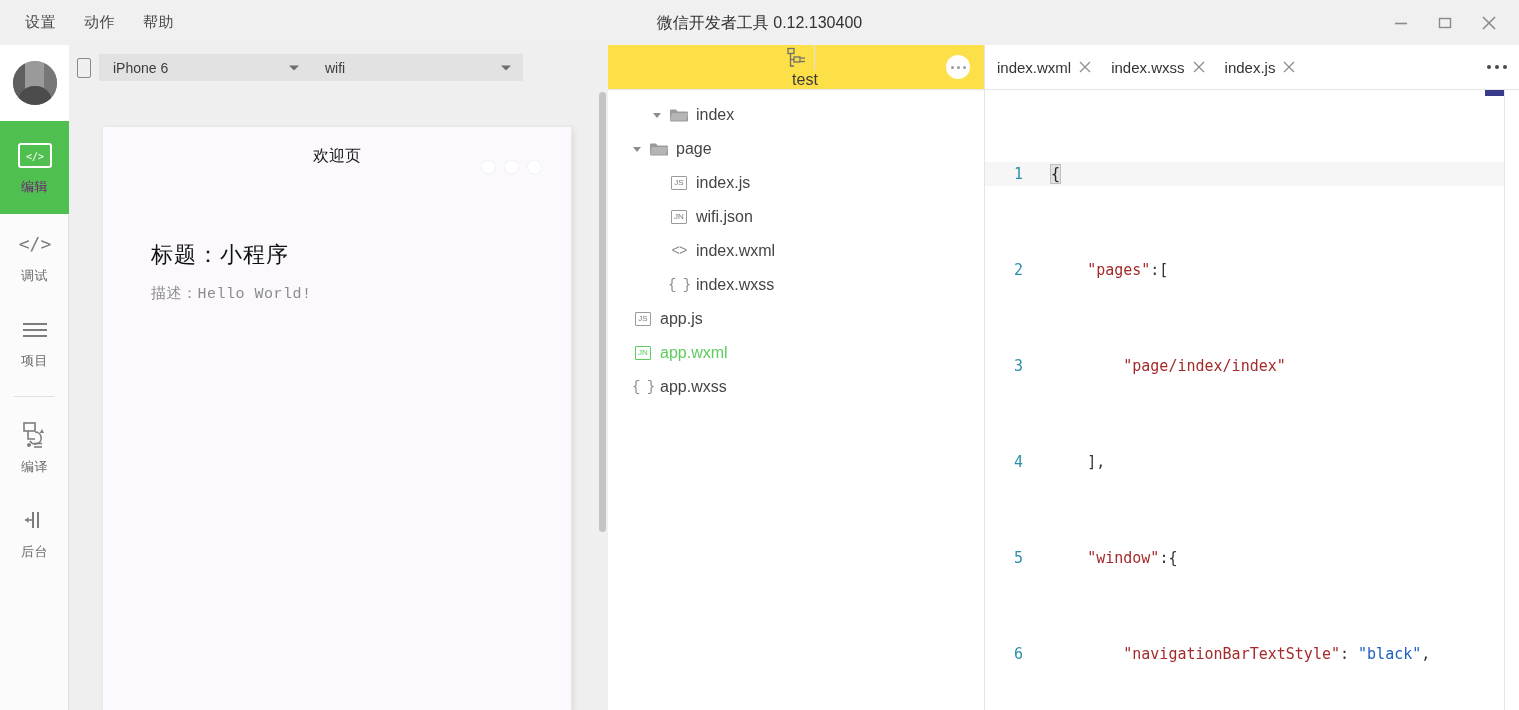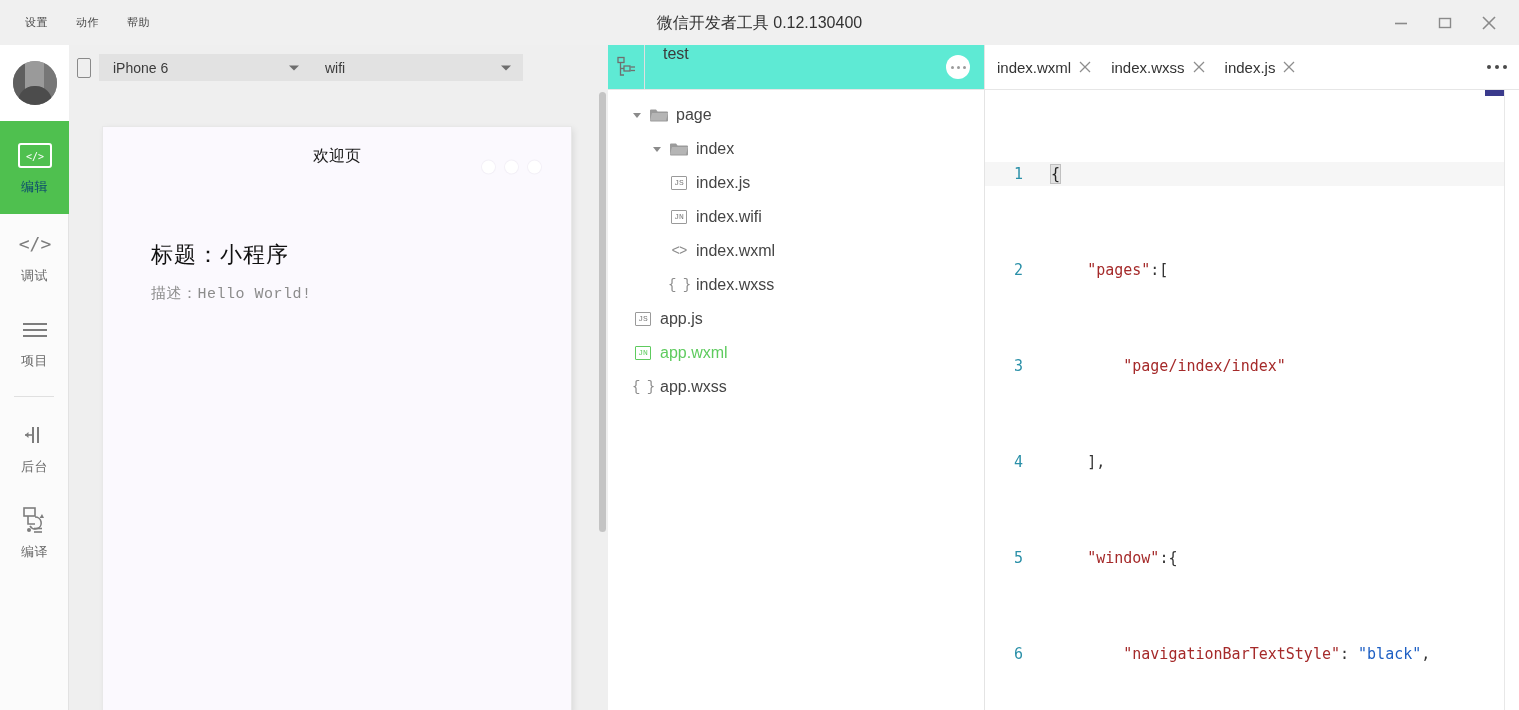--- a/index.html
+++ b/index.html
@@ -30,21 +30,21 @@
   }
   .menubar {
     position: absolute;
     left: 25px; top: 0;
     height: 45px;
     display: flex;
     align-items: center;
     gap: 28px;
   }
   .menu-item {
-    font-size: 11px;
+    font-size: 15px;
     color: #4a4a4a;
     cursor: default;
     letter-spacing: 0.5px;
   }
   .win-title {
     position: absolute;
     left: 0; top: 0;
     width: 1519px; height: 45px;
     line-height: 45px;
     text-align: center;
@@ -125,21 +125,21 @@
   }
   .nav-item .nav-label {
     font-size: 13px;
     color: #6a6a6a;
     letter-spacing: 0.5px;
   }
   .nav-item.active {
     background: #4fc04f;
     padding: 20px 0 18px 0;
   }
-  .nav-item.active .nav-label { color: #0c4a6e; }
+  .nav-item.active .nav-label { color: #701a75; }
   .nav-icon { height: 28px; display:flex; align-items:center; justify-content:center; }
   .nav-sep {
     width: 40px; height: 1px;
     background: #e0e0e0;
     margin: 12px auto 8px auto;
   }
 
   
   .sim-panel {
     position: absolute;
@@ -248,26 +248,27 @@
   .tree-panel {
     position: absolute;
     left: 608px; top: 45px;
     width: 377px; height: 665px;
     background: #ffffff;
     border-right: 1px solid #e4e4e4;
     box-sizing: border-box;
   }
   .tree-header {
     height: 45px;
-    background: #5eead4;
+    background: #fde047;
     border-bottom: 1px solid #e6e6e6;
     display: flex;
-    align-items: flex-start;
+    align-items: center;
     position: relative;
     box-sizing: border-box;
+    flex-direction: column;
   }
   .tree-header-icon {
     width: 36px; height: 44px;
     display:flex; align-items:center; justify-content:center;
     border-right: 1px solid #e0e0e0;
   }
   .tree-title {
     font-size: 16px;
     color: #3b3b3b;
     padding-left: 18px;
@@ -305,21 +306,21 @@
     border-left: 4px solid transparent;
     border-right: 4px solid transparent;
     border-top: 5px solid #8b8b8b;
   }
   .ficon {
     width: 26px;
     display:flex; align-items:center; justify-content:center;
     margin-right: 4px;
   }
   .badge {
-    font-family: Liberation Mono, monospace;
+    font-family: Liberation Sans, sans-serif;
     font-size: 8px;
     line-height: 1;
     padding: 2px 2px;
     border: 1px solid #9a9a9a;
     color: #7a7a7a;
     letter-spacing: 0;
     border-radius: 1px;
   }
   .badge.green { border-color: #5ecb5e; color: #5ecb5e; }
   .brackets {
@@ -486,47 +487,47 @@
         <svg width="30" height="20" viewBox="0 0 30 20">
           <line x1="3" y1="5" x2="27" y2="5" stroke="#7d7d7d" stroke-width="2"></line>
           <line x1="3" y1="11" x2="27" y2="11" stroke="#7d7d7d" stroke-width="2"></line>
           <line x1="3" y1="17" x2="27" y2="17" stroke="#7d7d7d" stroke-width="2"></line>
         </svg>
       </span>
       <span class="nav-label">项目</span>
     </div>
 
     <div class="nav-sep"></div>
-
-    <div class="nav-item">
-      <span class="nav-icon">
-        <svg width="32" height="22" viewBox="0 0 32 22">
-          <line x1="19" y1="3" x2="19" y2="19" stroke="#7d7d7d" stroke-width="2"></line>
-          <line x1="14" y1="3" x2="14" y2="19" stroke="#7d7d7d" stroke-width="2"></line>
-          <line x1="6" y1="11" x2="13" y2="11" stroke="#7d7d7d" stroke-width="1.6"></line>
-          <path d="M6 11 l3.5 -3 l0 6 z" fill="#7d7d7d"></path>
-        </svg>
-      </span>
-      <span class="nav-label">后台</span>
-    </div>
 
     <div class="nav-item">
       <span class="nav-icon">
         <svg width="34" height="34" viewBox="0 0 34 34">
           <rect x="6" y="5" width="11" height="8" fill="none" stroke="#7d7d7d" stroke-width="1.6"></rect>
           <path d="M10 13 L10 21 L17 21" fill="none" stroke="#7d7d7d" stroke-width="1.6"></path>
           <path d="M17 14 a6 6 0 1 1 -5 9" fill="none" stroke="#7d7d7d" stroke-width="1.6"></path>
           <path d="M24 11 l2 4 l-4.4 0 z" fill="#7d7d7d"></path>
           <circle cx="11" cy="27" r="2" fill="#7d7d7d"></circle>
           <line x1="16" y1="25.5" x2="24" y2="25.5" stroke="#7d7d7d" stroke-width="1.6"></line>
           <line x1="16" y1="29" x2="24" y2="29" stroke="#7d7d7d" stroke-width="1.6"></line>
         </svg>
       </span>
       <span class="nav-label">编译</span>
     </div>
+
+    <div class="nav-item">
+      <span class="nav-icon">
+        <svg width="32" height="22" viewBox="0 0 32 22">
+          <line x1="19" y1="3" x2="19" y2="19" stroke="#7d7d7d" stroke-width="2"></line>
+          <line x1="14" y1="3" x2="14" y2="19" stroke="#7d7d7d" stroke-width="2"></line>
+          <line x1="6" y1="11" x2="13" y2="11" stroke="#7d7d7d" stroke-width="1.6"></line>
+          <path d="M6 11 l3.5 -3 l0 6 z" fill="#7d7d7d"></path>
+        </svg>
+      </span>
+      <span class="nav-label">后台</span>
+    </div>
   </div>
 
   <div class="sim-panel">
     <div class="sim-toolbar">
       <div class="phone-toggle">
         <span class="glyph"></span>
       </div>
       <div class="select-box device">
         <span class="sel-label">iPhone 6</span>
         <span class="caret"></span>
@@ -570,58 +571,58 @@
       <div class="tree-title">test</div>
       <div class="tree-more">
           <i></i>
           <i></i>
           <i></i>
         </div>
     </div>
 
     <div class="tree-body">
 
+      <div class="tree-row" style="padding-left:40px;">
+        <span class="tw">
+            <span class="twist"></span>
+          </span>
+        <span class="ficon">
+          <svg width="20" height="16" viewBox="0 0 20 16">
+            <path d="M1 3.5 a1 1 0 0 1 1 -1 h5 l1.6 2 h9.4 a1 1 0 0 1 1 1 v8 a1 1 0 0 1 -1 1 h-16 a1 1 0 0 1 -1 -1 z" fill="#9b9b9b"></path>
+            <path d="M3 6 h16 l-2 7.5 h-16 z" fill="#b5b5b5"></path>
+          </svg>
+        </span>
+        <span>index</span>
+      </div>
+
       <div class="tree-row" style="padding-left:20px;">
         <span class="tw">
             <span class="twist"></span>
           </span>
         <span class="ficon">
           <svg width="20" height="16" viewBox="0 0 20 16">
             <path d="M1 3.5 a1 1 0 0 1 1 -1 h5 l1.6 2 h9.4 a1 1 0 0 1 1 1 v8 a1 1 0 0 1 -1 1 h-16 a1 1 0 0 1 -1 -1 z" fill="#9b9b9b"></path>
             <path d="M3 6 h16 l-2 7.5 h-16 z" fill="#b5b5b5"></path>
           </svg>
         </span>
         <span>page</span>
       </div>
 
-      <div class="tree-row" style="padding-left:40px;">
-        <span class="tw">
-            <span class="twist"></span>
-          </span>
-        <span class="ficon">
-          <svg width="20" height="16" viewBox="0 0 20 16">
-            <path d="M1 3.5 a1 1 0 0 1 1 -1 h5 l1.6 2 h9.4 a1 1 0 0 1 1 1 v8 a1 1 0 0 1 -1 1 h-16 a1 1 0 0 1 -1 -1 z" fill="#9b9b9b"></path>
-            <path d="M3 6 h16 l-2 7.5 h-16 z" fill="#b5b5b5"></path>
-          </svg>
-        </span>
-        <span>index</span>
-      </div>
-
       <div class="tree-row" style="padding-left:58px;">
         <span class="ficon">
           <span class="badge">JS</span>
         </span>
         <span>index.js</span>
       </div>
 
       <div class="tree-row" style="padding-left:58px;">
         <span class="ficon">
           <span class="badge">JN</span>
         </span>
-        <span>index.wifi</span>
+        <span>wifi.json</span>
       </div>
 
       <div class="tree-row" style="padding-left:58px;">
         <span class="ficon">
           <span class="brackets">&lt;&gt;</span>
         </span>
         <span>index.wxml</span>
       </div>
 
       <div class="tree-row" style="padding-left:58px;">

